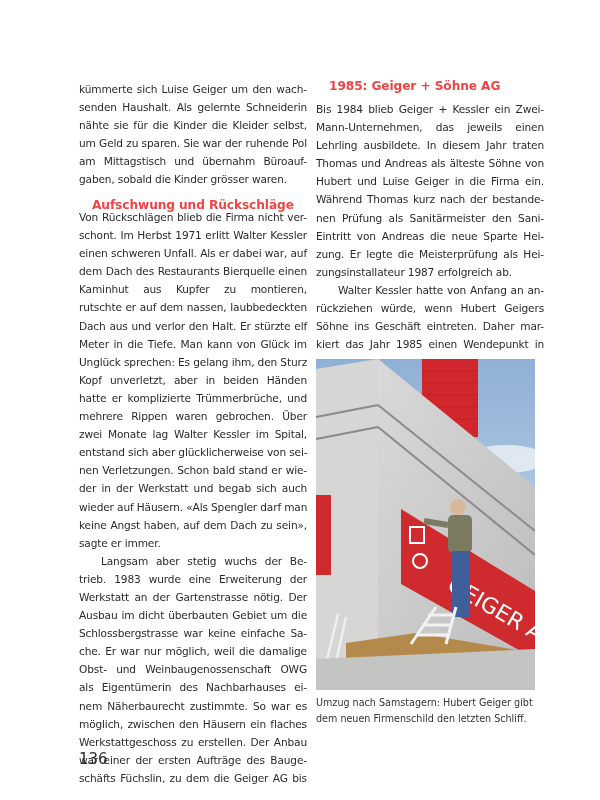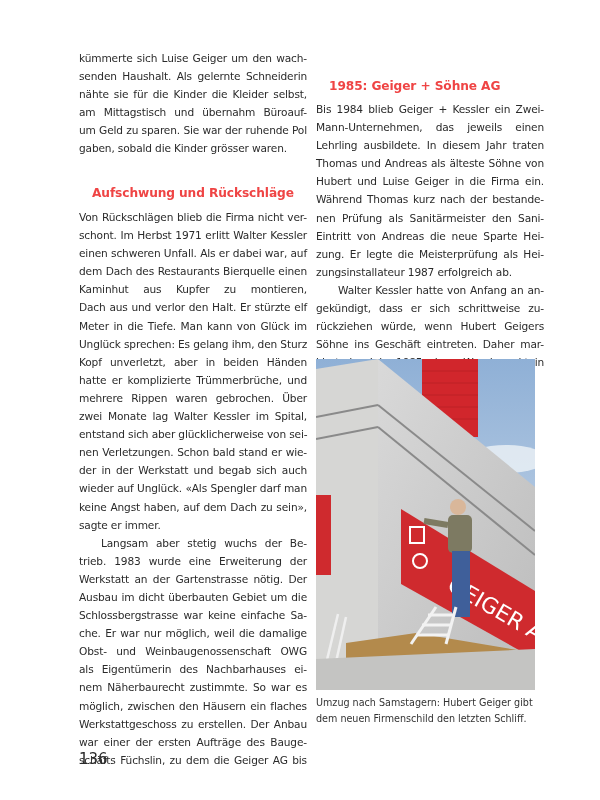--- a/index.html
+++ b/index.html
@@ -3,60 +3,61 @@
 <meta charset="utf-8">
 <style>
   html, body { margin:0; padding:0; background:#ffffff; }
   body { width:600px; height:800px; position:relative; overflow:hidden;
          font-family:"DejaVu Sans", sans-serif; color:#2a2a2a; }
   .line { display:block; white-space:nowrap; text-align-last:justify; height:18.1px; overflow:visible; }
   .line.last { text-align-last:left; }
   .line.indent { padding-left:22px; }
   h2 { margin:13px; font-size:12.2px; font-weight:bold; color:#ef4444; height:18px; line-height:18px;
        letter-spacing:-0.1px; }
-  .heading-left { position:absolute; left:79px; top:171px; }
+  .heading-left { position:absolute; left:79px; top:183px; }
   .heading-right { position:absolute; left:316px; top:64px; }
-  .para-a { position:absolute; left:79px; top:49px; width:228px; }
+  .para-a { position:absolute; left:79px; top:80px; width:228px; }
   .para-b { position:absolute; left:79px; top:208px; width:228px; }
   .para-c { position:absolute; left:316px; top:100px; width:228px; }
   .photo { position:absolute; left:316px; top:359px; width:219px; height:331px; overflow:hidden; background:#cfcfcf; }
   .caption { position:absolute; left:316px; top:695px; width:230px; font-size:9.6px; line-height:16.4px; color:#333; }
   .caption .line { text-align-last:left; height:16.4px; }
   .page-number { position:absolute; left:79px; top:750px; font-size:15px; color:#2a2a2a; }
   .block { font-size:10.6px; line-height:18.1px; letter-spacing:-0.15px; }
 </style>
 </head>
 <body>
 
 <div class="para-a block" id="left-intro">
     <span class="line">kümmerte sich Luise Geiger um den wach-</span>
     <span class="line">senden Haushalt. Als gelernte Schneiderin</span>
     <span class="line">nähte sie für die Kinder die Kleider selbst,</span>
+    <span class="line">um Geld zu sparen. Sie war der ruhende Pol</span>
     <span class="line">am Mittagstisch und übernahm Büroauf-</span>
-    <span class="line">um Geld zu sparen. Sie war der ruhende Pol</span>
     <span class="line last">gaben, sobald die Kinder grösser waren.</span>
   </div>
 <h2 class="heading-left">Aufschwung und Rückschläge</h2>
 <div class="para-b block" id="left-body">
     <span class="line">Von Rückschlägen blieb die Firma nicht ver-</span>
     <span class="line">schont. Im Herbst 1971 erlitt Walter Kessler</span>
     <span class="line">einen schweren Unfall. Als er dabei war, auf</span>
     <span class="line">dem Dach des Restaurants Bierquelle einen</span>
     <span class="line">Kaminhut aus Kupfer zu montieren,</span>
+    <span class="line">rutschte er auf dem nassen, laubbedeckten</span>
     <span class="line">Dach aus und verlor den Halt. Er stürzte elf</span>
     <span class="line">Meter in die Tiefe. Man kann von Glück im</span>
     <span class="line">Unglück sprechen: Es gelang ihm, den Sturz</span>
     <span class="line">Kopf unverletzt, aber in beiden Händen</span>
     <span class="line">hatte er komplizierte Trümmerbrüche, und</span>
     <span class="line">mehrere Rippen waren gebrochen. Über</span>
     <span class="line">zwei Monate lag Walter Kessler im Spital,</span>
     <span class="line">entstand sich aber glücklicherweise von sei-</span>
     <span class="line">nen Verletzungen. Schon bald stand er wie-</span>
     <span class="line">der in der Werkstatt und begab sich auch</span>
-    <span class="line">wieder auf Unglück. «Als Spengler darf man</span>
+    <span class="line">wieder auf Häusern. «Als Spengler darf man</span>
     <span class="line">keine Angst haben, auf dem Dach zu sein»,</span>
     <span class="line last">sagte er immer.</span>
     <span class="line indent">Langsam aber stetig wuchs der Be-</span>
     <span class="line">trieb. 1983 wurde eine Erweiterung der</span>
     <span class="line">Werkstatt an der Gartenstrasse nötig. Der</span>
     <span class="line">Ausbau im dicht überbauten Gebiet um die</span>
     <span class="line">Schlossbergstrasse war keine einfache Sa-</span>
     <span class="line">che. Er war nur möglich, weil die damalige</span>
     <span class="line">Obst- und Weinbaugenossenschaft OWG</span>
     <span class="line">als Eigentümerin des Nachbarhauses ei-</span>
@@ -73,21 +74,20 @@
     <span class="line">Mann-Unternehmen, das jeweils einen</span>
     <span class="line">Lehrling ausbildete. In diesem Jahr traten</span>
     <span class="line">Thomas und Andreas als älteste Söhne von</span>
     <span class="line">Hubert und Luise Geiger in die Firma ein.</span>
     <span class="line">Während Thomas kurz nach der bestande-</span>
     <span class="line">nen Prüfung als Sanitärmeister den Sani-</span>
     <span class="line">Eintritt von Andreas die neue Sparte Hei-</span>
     <span class="line">zung. Er legte die Meisterprüfung als Hei-</span>
     <span class="line last">zungsinstallateur 1987 erfolgreich ab.</span>
     <span class="line indent">Walter Kessler hatte von Anfang an an-</span>
-    <span class="line">gekündigt, dass er sich schrittweise zu-</span>
     <span class="line">rückziehen würde, wenn Hubert Geigers</span>
     <span class="line">Söhne ins Geschäft eintreten. Daher mar-</span>
     <span class="line">kiert das Jahr 1985 einen Wendepunkt in</span>
   </div>
 
 <div class="photo">
   <svg width="219" height="331" viewBox="0 0 219 331">
     <defs>
       <linearGradient id="sky" x1="0" y1="0" x2="0" y2="1">
         <stop offset="0" stop-color="#8fb0d6"></stop>

